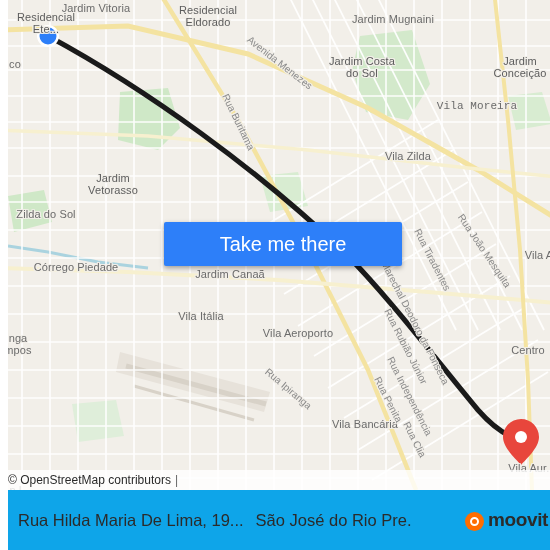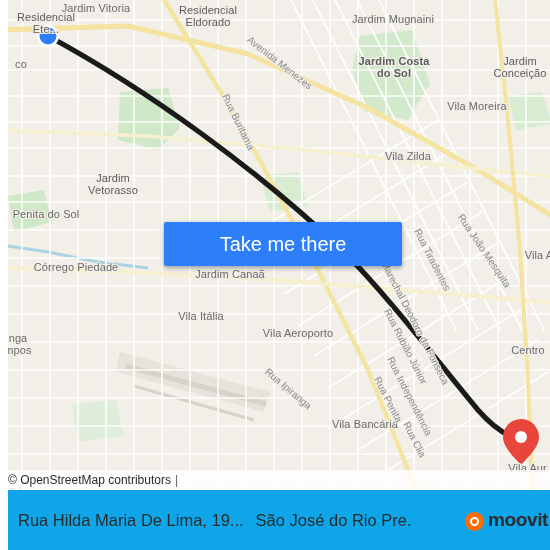--- a/index.html
+++ b/index.html
@@ -268,38 +268,38 @@
 
     <div id="place-labels">
         <div class="place-label" style="left: 88px; top: 2px; transform: translateX(-50%);">Jardim Vitoria</div>
         <div class="place-label dark" style="left: 200px; top: 4px; transform: translateX(-50%);">Residencial
 Eldorado</div>
         <div class="place-label" style="left: 385px; top: 13px; transform: translateX(-50%);">Jardim Mugnaini</div>
         <div class="place-label dark" style="left: 38px; top: 11px; transform: translateX(-50%);">Residencial
 Ete...</div>
         <div class="place-label dark" style="left: 512px; top: 55px; transform: translateX(-50%);">Jardim
 Conceição</div>
-        <div class="place-label dark" style="left: 386px; top: 55px; transform: translateX(-50%); font-weight: bold;">Jardim Costa
+        <div class="place-label dark" style="left: 354px; top: 55px; transform: translateX(-50%);">Jardim Costa
 do Sol</div>
-        <div class="place-label" style="left: 469px; top: 100px; transform: translateX(-50%);">Vila Moreira</div>
+        <div class="place-label" style="left: 469px; top: 100px; transform: translateX(-50%); font-family: Liberation Mono, monospace;">Vila Moreira</div>
         <div class="place-label" style="left: 400px; top: 150px; transform: translateX(-50%);">Vila Zilda</div>
         <div class="place-label dark" style="left: 105px; top: 172px; transform: translateX(-50%);">Jardim
 Vetorasso</div>
-        <div class="place-label" style="left: 38px; top: 208px; transform: translateX(-50%);">Penita do Sol</div>
+        <div class="place-label" style="left: 38px; top: 208px; transform: translateX(-50%);">Zilda do Sol</div>
         <div class="place-label" style="left: 531px; top: 249px; transform: translateX(-50%);">Vila A</div>
         <div class="place-label" style="left: 68px; top: 261px; transform: translateX(-50%);">Córrego Piedade</div>
         <div class="place-label" style="left: 222px; top: 268px; transform: translateX(-50%);">Jardim Canaã</div>
         <div class="place-label" style="left: 193px; top: 310px; transform: translateX(-50%);">Vila Itália</div>
         <div class="place-label" style="left: 290px; top: 327px; transform: translateX(-50%);">Vila Aeroporto</div>
         <div class="place-label" style="left: 520px; top: 344px; transform: translateX(-50%);">Centro</div>
         <div class="place-label" style="left: 10px; top: 332px; transform: translateX(-50%);">nga
 mpos</div>
         <div class="place-label" style="left: 357px; top: 418px; transform: translateX(-50%);">Vila Bancária</div>
         <div class="place-label" style="left: 524px; top: 462px; transform: translateX(-50%);">Vila Aur...</div>
-        <div class="place-label" style="left: 13px; top: 58px; transform: translateX(-50%);">co</div>
+        <div class="place-label" style="left: 7px; top: 58px; transform: translateX(-50%);">co</div>
         <div class="place-label" style="left: 14px; top: 484px; transform: translateX(-50%);">n L...</div>
       </div>
 
     <div id="street-labels">
         <div class="street-label" style="left: 244px; top: 34px; transform: rotate(38deg);">Avenida Menezes</div>
         <div class="street-label" style="left: 222px; top: 92px; transform: rotate(64deg);">Rua Buritama</div>
         <div class="street-label" style="left: 457px; top: 212px; transform: rotate(56deg);">Rua João Mesquita</div>
         <div class="street-label" style="left: 414px; top: 227px; transform: rotate(63deg);">Rua Tiradentes</div>
         <div class="street-label" style="left: 381px; top: 259px; transform: rotate(63deg);">Marechal Deodoro da Fonseca</div>
         <div class="street-label" style="left: 384px; top: 307px; transform: rotate(63deg);">Rua Rubião Júnior</div>

